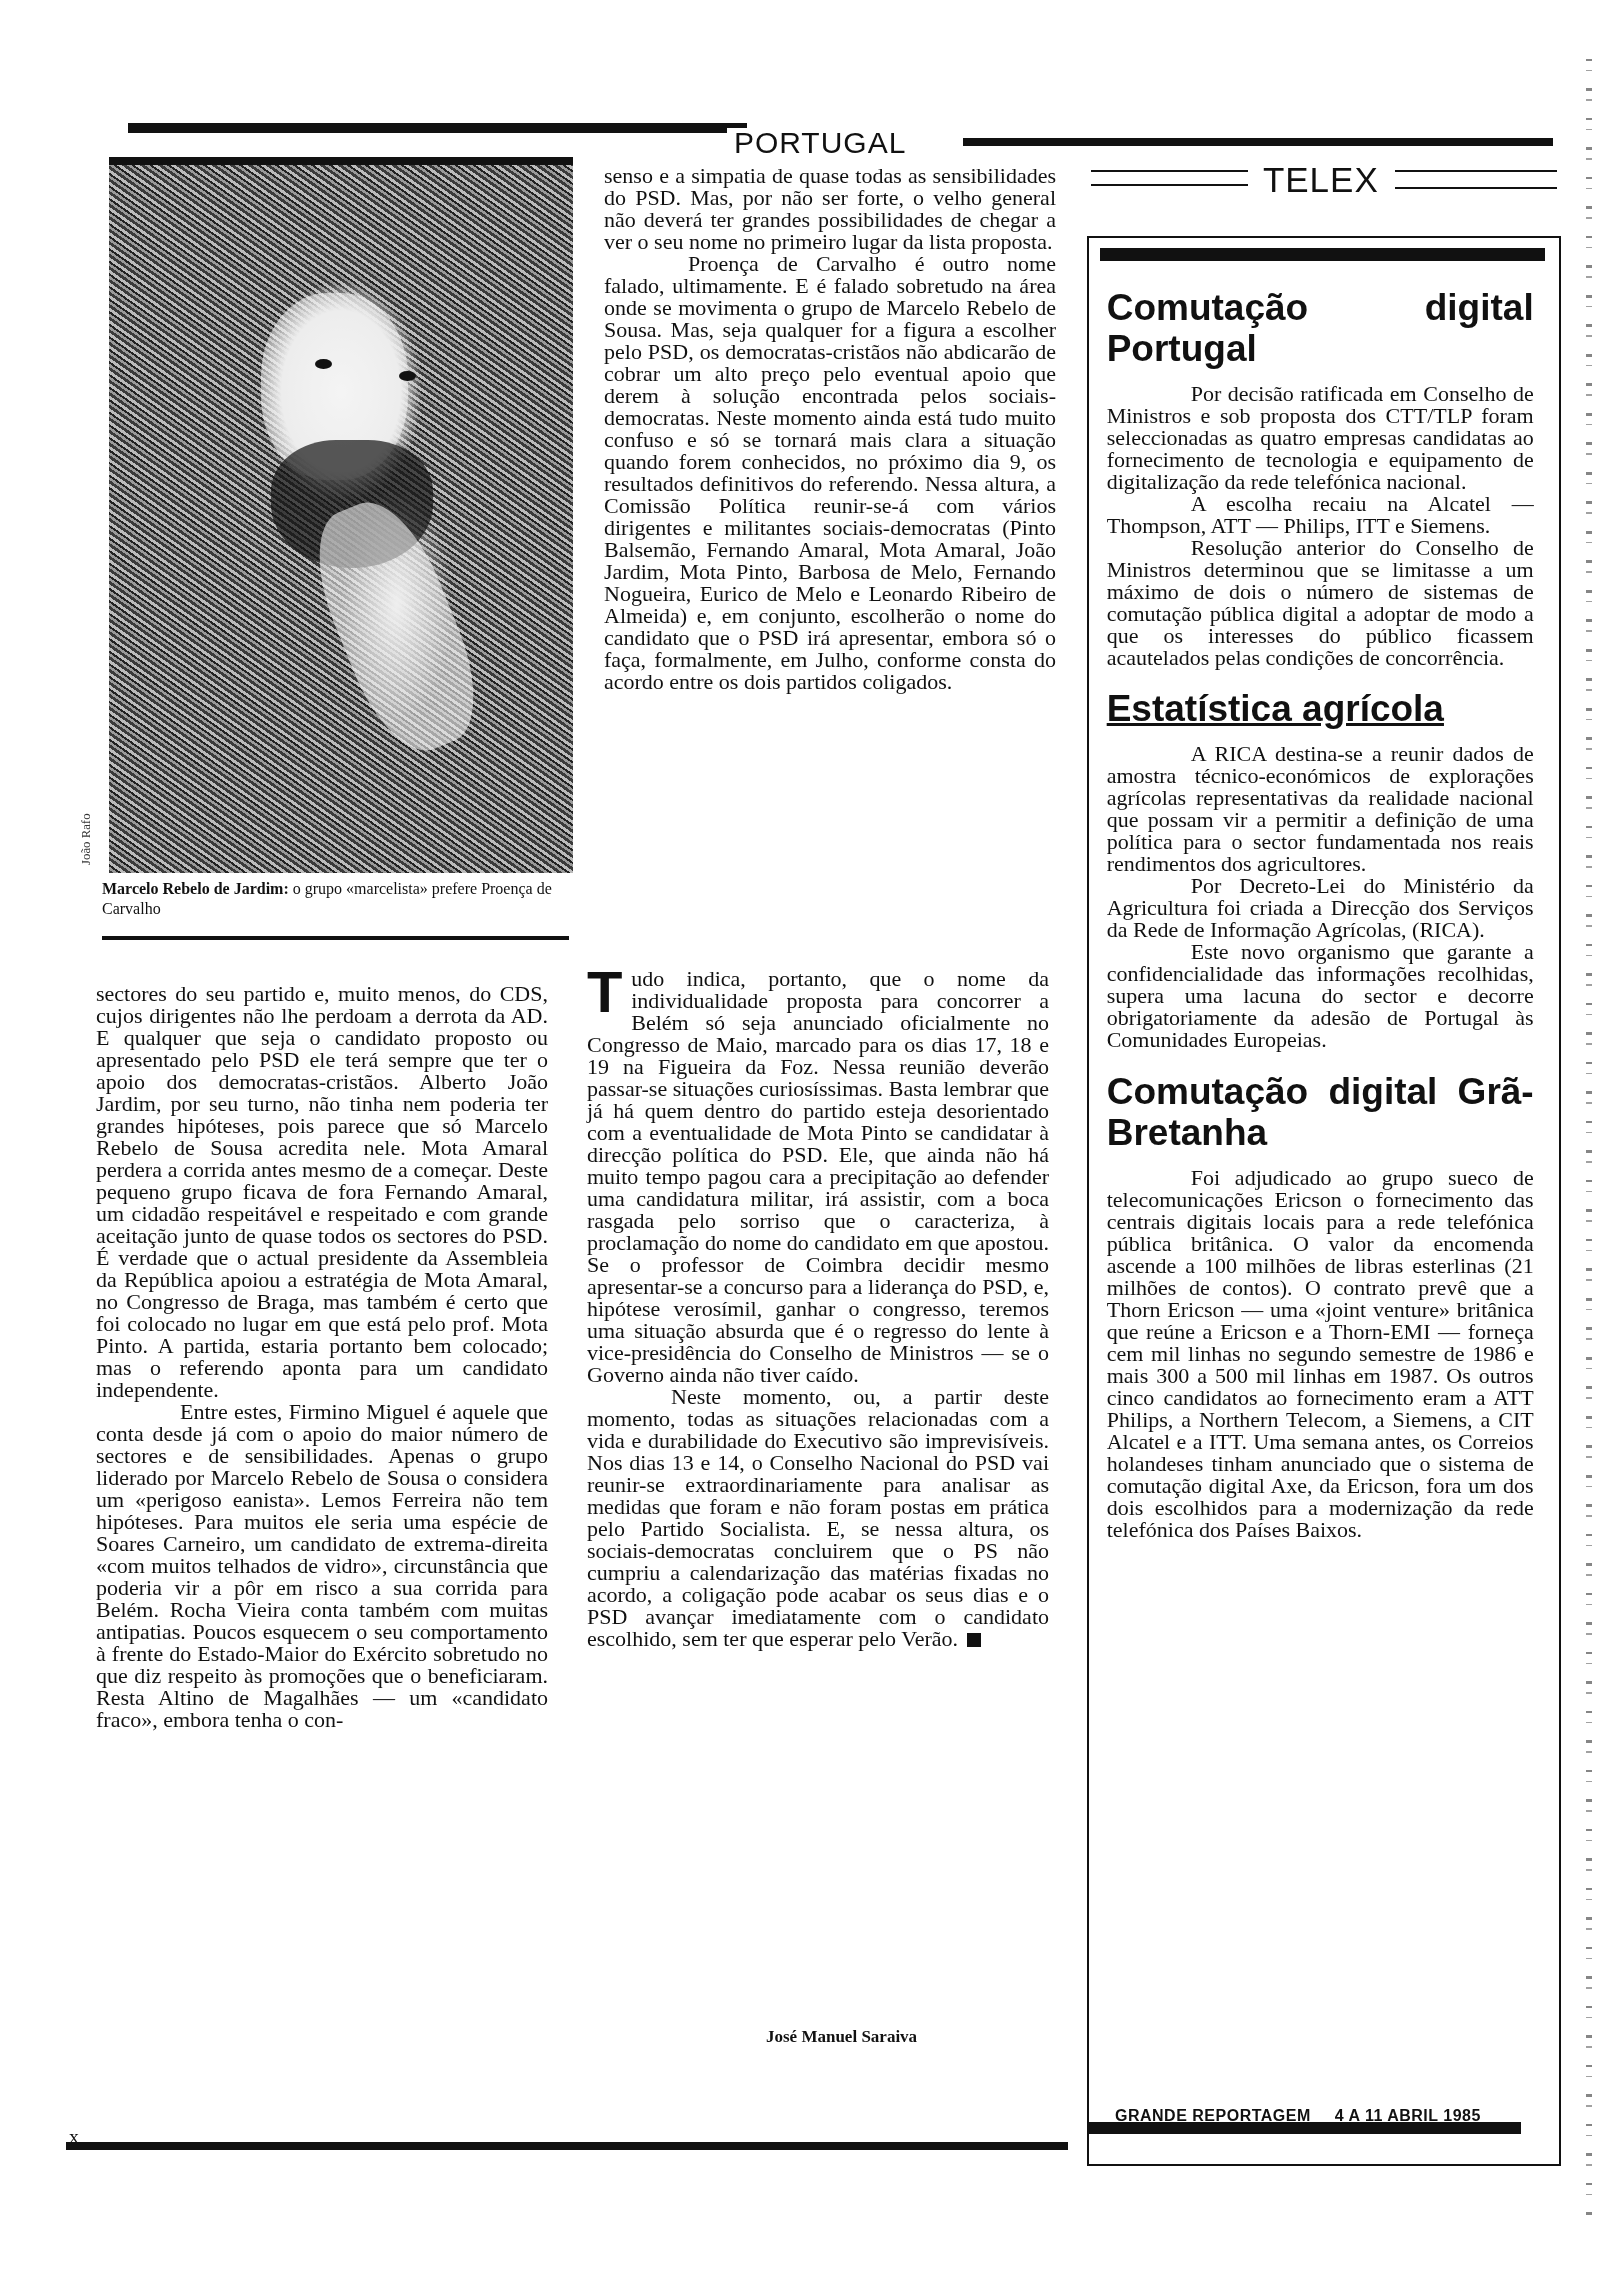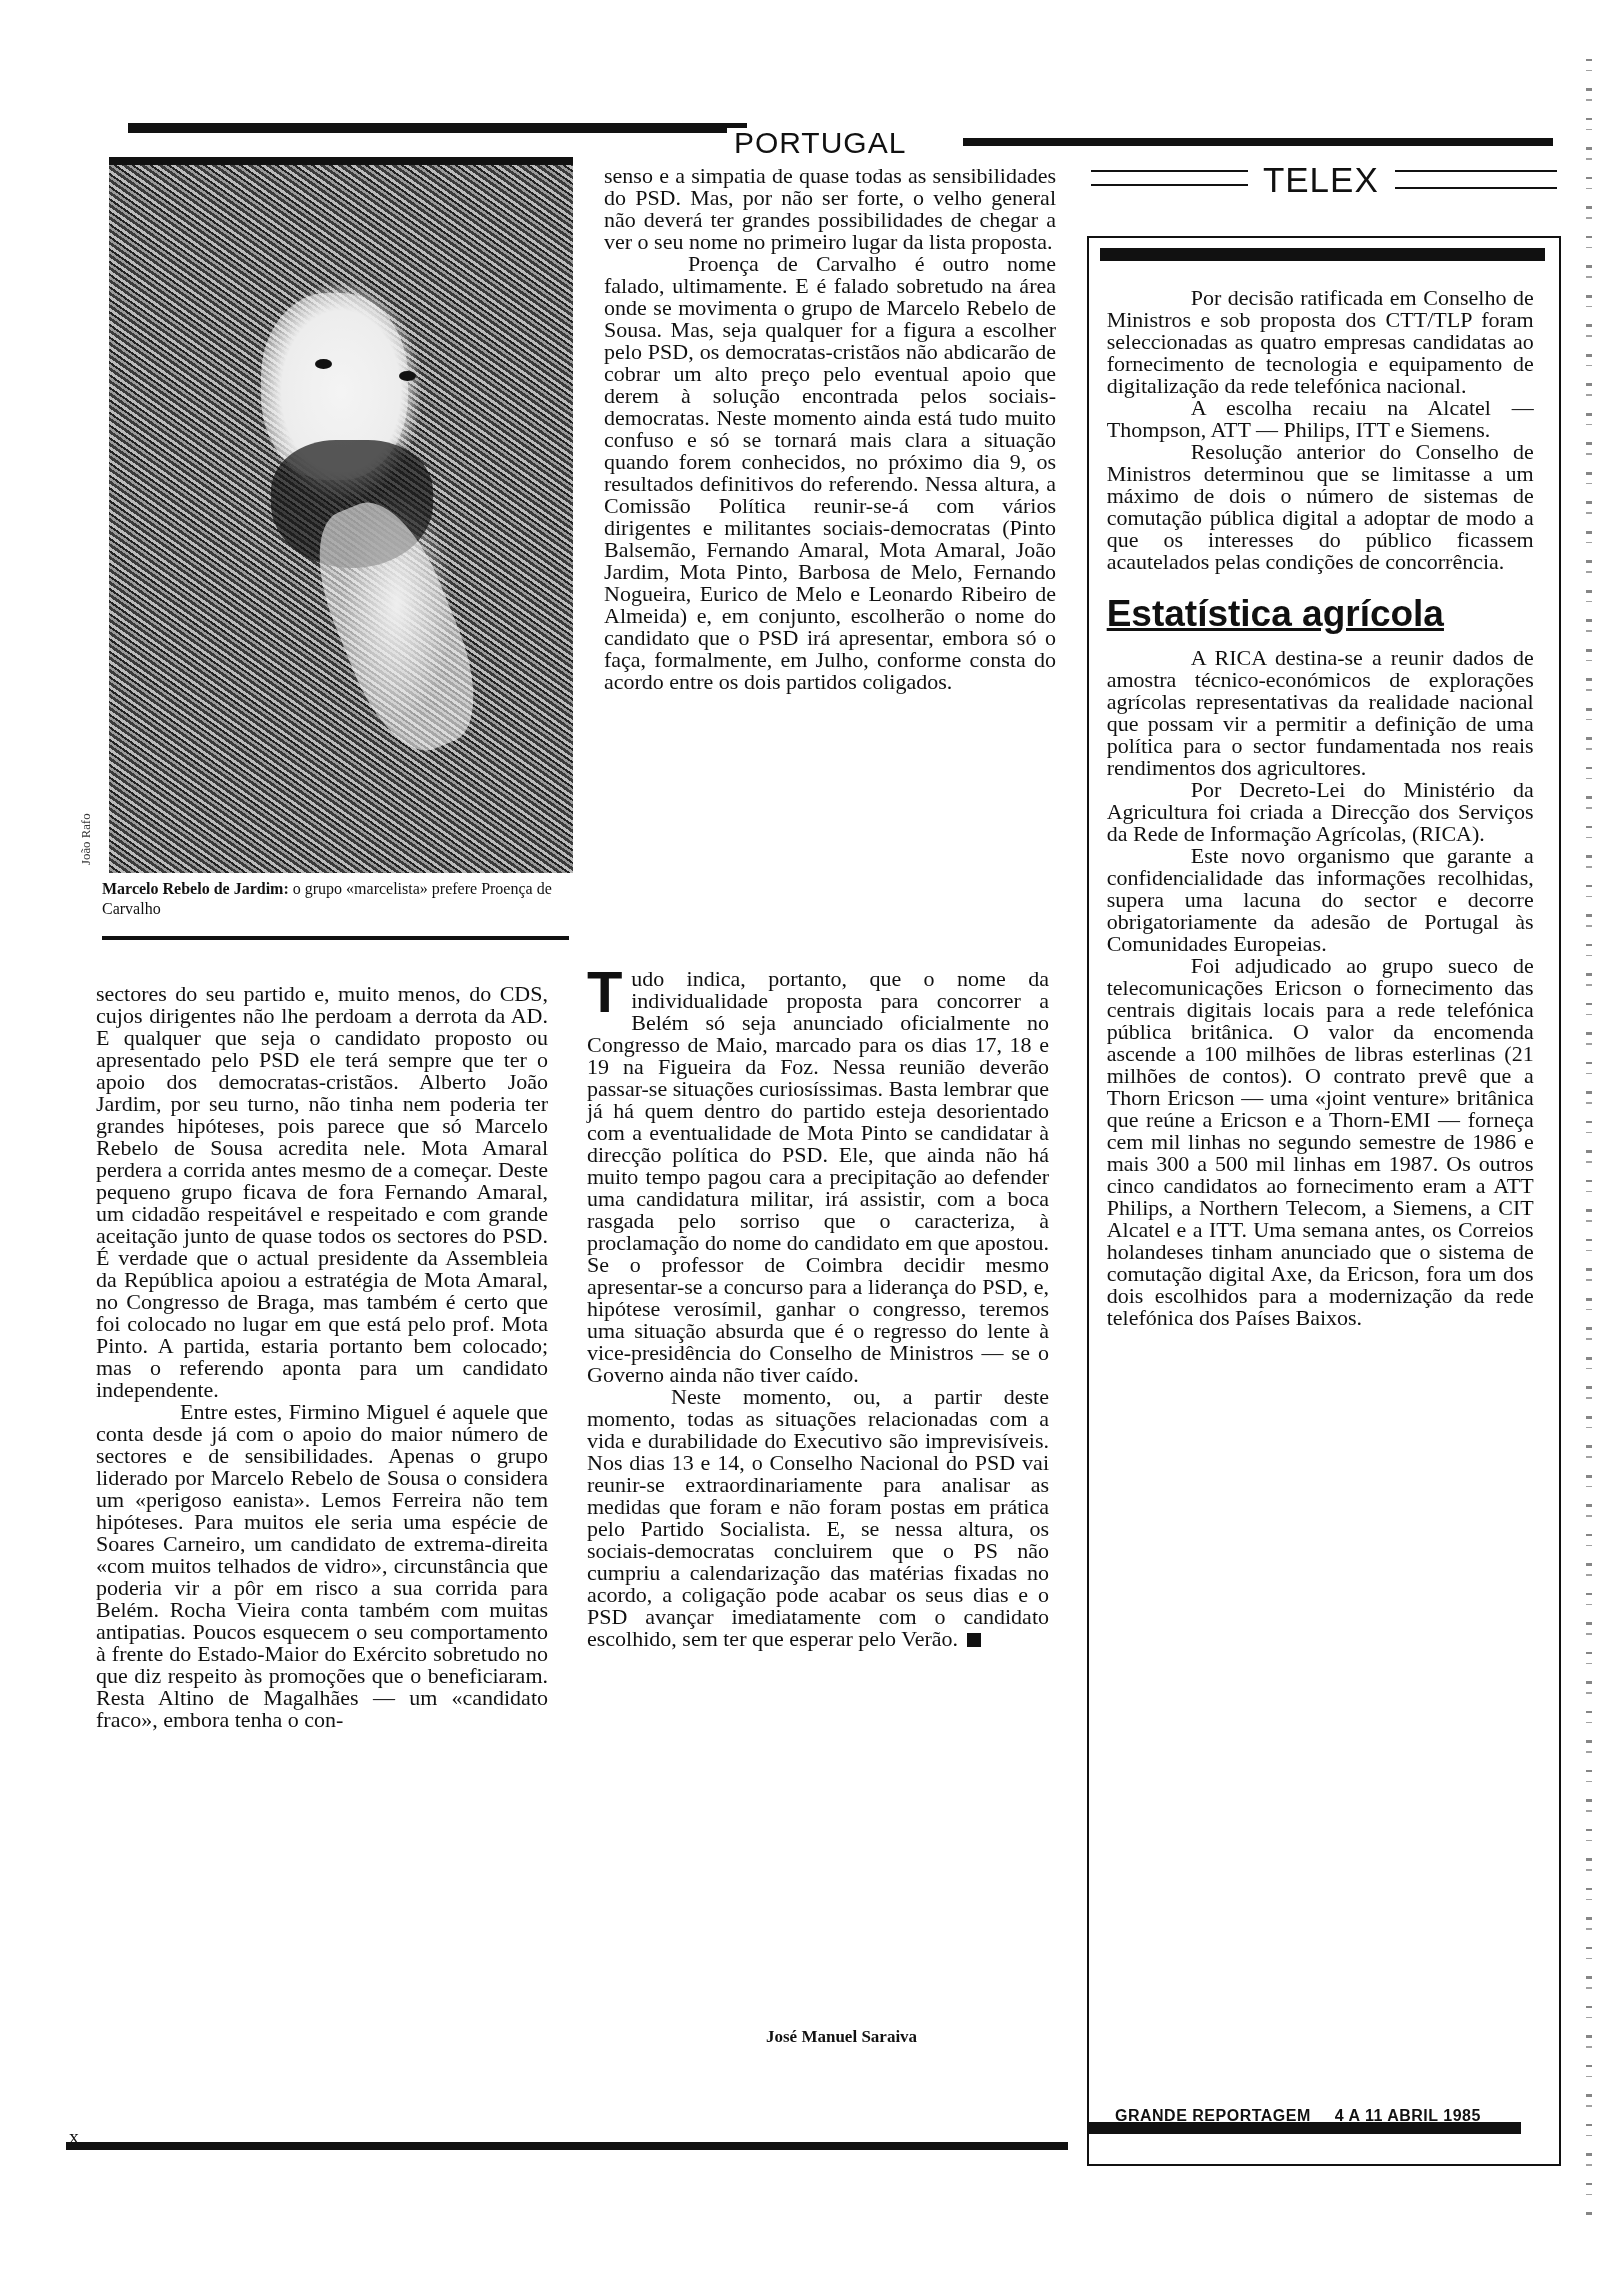--- a/index.html
+++ b/index.html
@@ -107,29 +107,31 @@
 <div class="rule" style="left:1091px; top:170px; width:157px; height:2px;"></div>
 <div class="rule" style="left:1091px; top:184px; width:157px; height:2px;"></div>
 <div class="rule" style="left:1395px; top:170px; width:162px; height:2px;"></div>
 <div class="rule" style="left:1395px; top:187px; width:162px; height:2px;"></div>
 <div class="section-head" style="left:1258px; top:162px; font-size:35px; padding:0 4.9px;">TELEX</div>
 
 <div class="telex-box">
   <div class="tbar" style="left:10.8px; top:9.8px; width:445px; height:12.8px;"></div>
 
   <div class="col" style="left:17.7px; top:49px; width:427px;">
+    <h2 class="telex-title">Comutação digital Portugal</h2>
     <p class="ind">Por decisão ratificada em Conselho de Ministros e sob proposta dos CTT/TLP foram seleccionadas as quatro empresas candidatas ao fornecimento de tecnologia e equipamento de digitalização da rede telefónica nacional.</p>
     <p class="ind">A escolha recaiu na Alcatel — Thompson, ATT — Philips, ITT e Siemens.</p>
     <p class="ind">Resolução anterior do Conselho de Ministros determinou que se limitasse a um máximo de dois o número de sistemas de comutação pública digital a adoptar de modo a que os interesses do público ficassem acautelados pelas condições de concorrência.</p>
 
     <h2 class="telex-title" style="margin-top:19.7px;text-decoration:underline;">Estatística agrícola</h2>
     <p class="ind">A RICA destina-se a reunir dados de amostra técnico-económicos de explorações agrícolas representativas da realidade nacional que possam vir a permitir a definição de uma política para o sector fundamentada nos reais rendimentos dos agricultores.</p>
     <p class="ind">Por Decreto-Lei do Ministério da Agricultura foi criada a Direcção dos Serviços da Rede de Informação Agrícolas, (RICA).</p>
     <p class="ind">Este novo organismo que garante a confidencialidade das informações recolhidas, supera uma lacuna do sector e decorre obrigatoriamente da adesão de Portugal às Comunidades Europeias.</p>
 
+    <h2 class="telex-title" style="margin-top:19.7px;">Comutação digital Grã-Bretanha</h2>
     <p class="ind">Foi adjudicado ao grupo sueco de telecomunicações Ericson o fornecimento das centrais digitais locais para a rede telefónica pública britânica. O valor da encomenda ascende a 100 milhões de libras esterlinas (21 milhões de contos). O contrato prevê que a Thorn Ericson — uma «joint venture» britânica que reúne a Ericson e a Thorn-EMI — forneça cem mil linhas no segundo semestre de 1986 e mais 300 a 500 mil linhas em 1987. Os outros cinco candidatos ao fornecimento eram a ATT Philips, a Northern Telecom, a Siemens, a CIT Alcatel e a ITT. Uma semana antes, os Correios holandeses tinham anunciado que o sistema de comutação digital Axe, da Ericson, fora um dos dois escolhidos para a modernização da rede telefónica dos Países Baixos.</p>
   </div>
 
   <div class="tbar" style="left:0px; top:1884px; width:432px; height:11.8px;"></div>
 </div>
 
 <div class="footer">
   <span>GRANDE REPORTAGEM</span><span>4 A 11 ABRIL 1985</span>
 </div>
 

